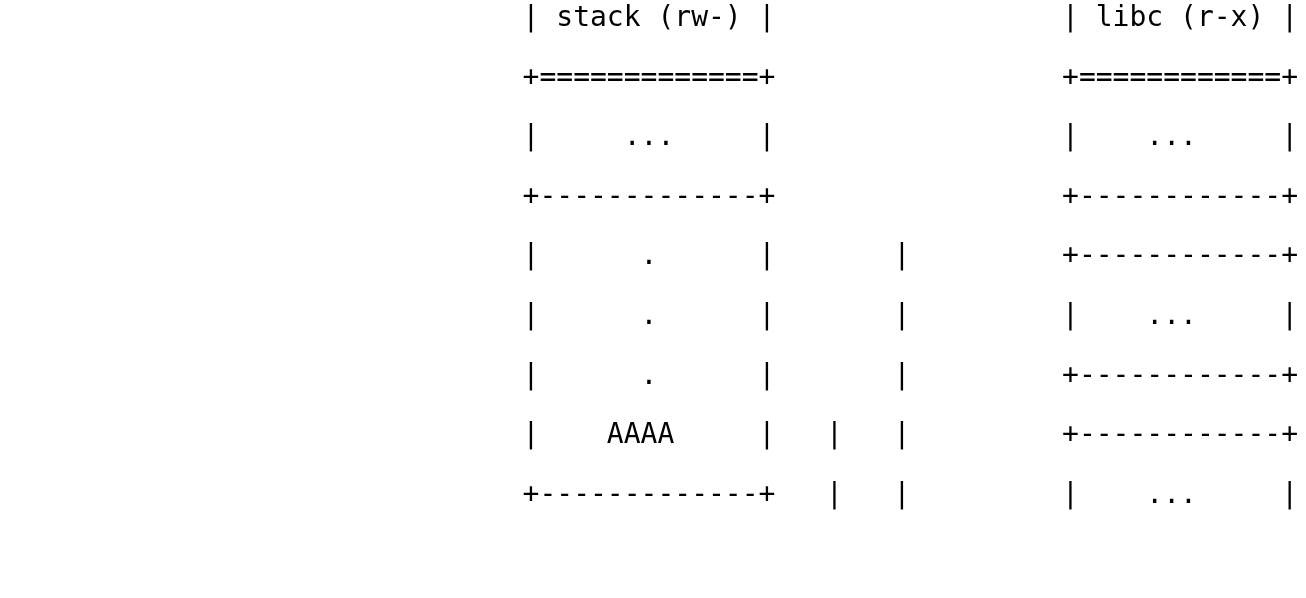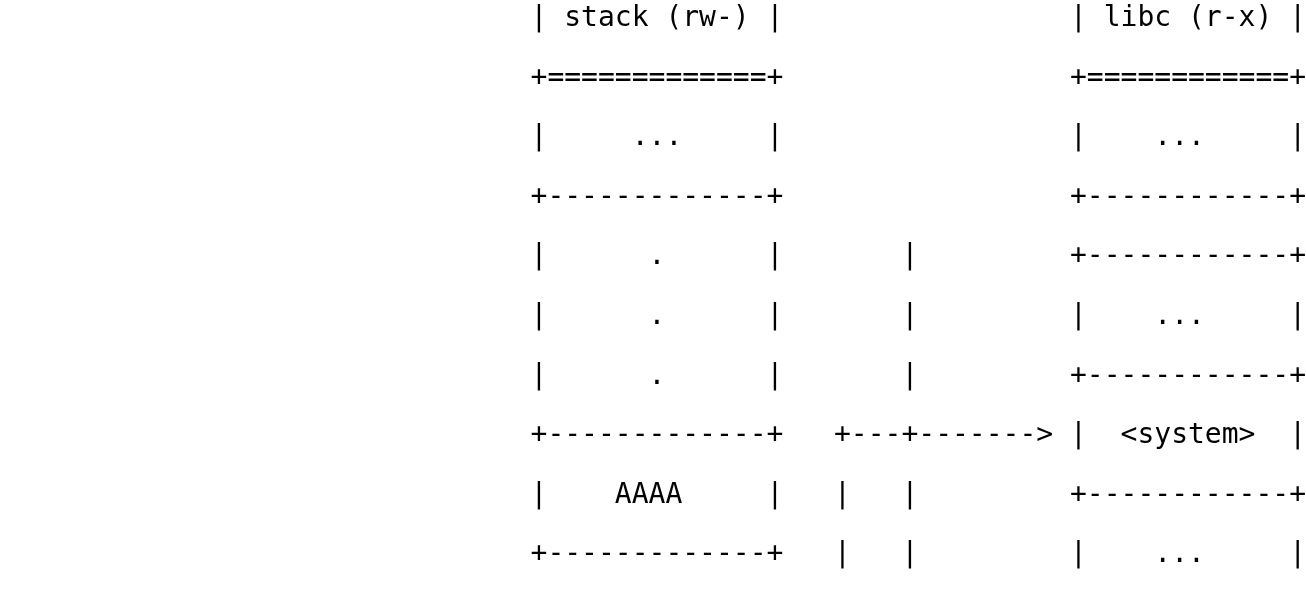--- a/index.html
+++ b/index.html
@@ -5,21 +5,20 @@
   html, body {
     margin: 0;
     padding: 0;
     background: #ffffff;
   }
   .screen {
     width: 1306px;
     height: 598px;
     overflow: hidden;
     background: #ffffff;
-    text-align: right;
   }
   pre.ascii {
     margin: 0;
     padding: 2px 0 0 0;
     font-family: "DejaVu Sans Mono", "Liberation Mono", monospace;
     font-size: 28px;
     line-height: 29.8px;
     color: #000000;
     white-space: pre;
   }
@@ -32,21 +31,20 @@
 <body>
 
 <div class="screen">
   <pre class="ascii"><div>                               | stack (rw-) |                 | libc (r-x) |</div>
 <div>                               +=============+                 +============+</div>
 <div>                               |     ...     |                 |    ...     |</div>
 <div>                               +-------------+                 +------------+</div>
 <div>                               |      .      |       |         +------------+</div>
 <div>                               |      .      |       |         |    ...     |</div>
 <div>                               |      .      |       |         +------------+</div>
-<div>                               +-------------+   +---+-------&gt; |  &lt;system&gt;  |</div>
 <div>                               |    AAAA     |   |   |         +------------+</div>
 <div>                               +-------------+   |   |         |    ...     |</div>
 
 
 
 
 
 
 
 

